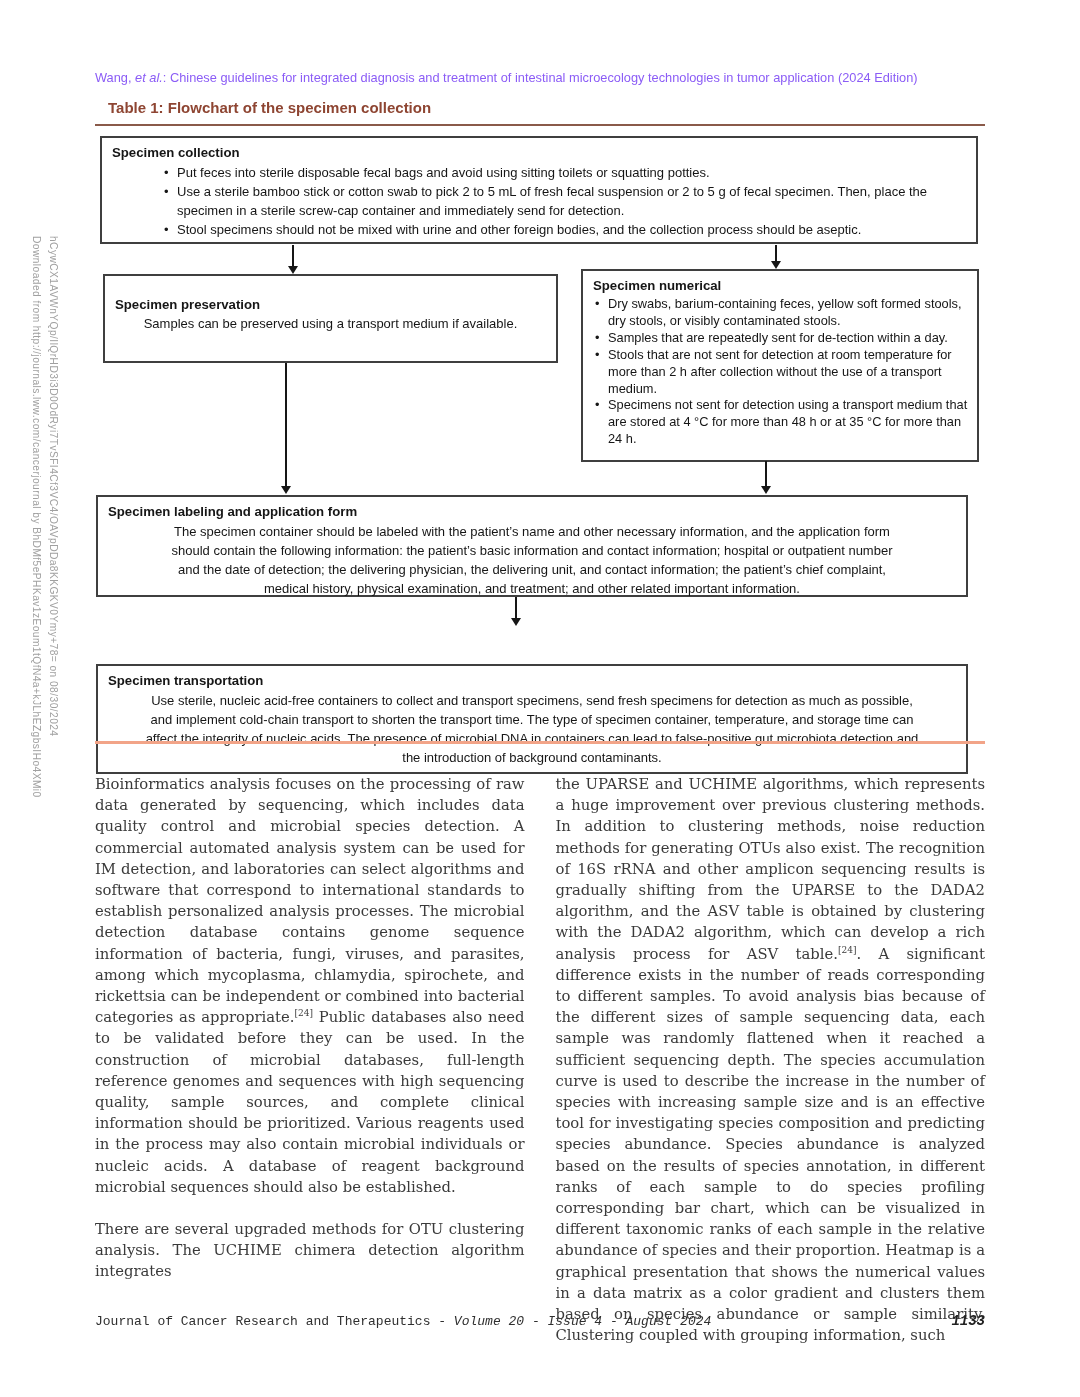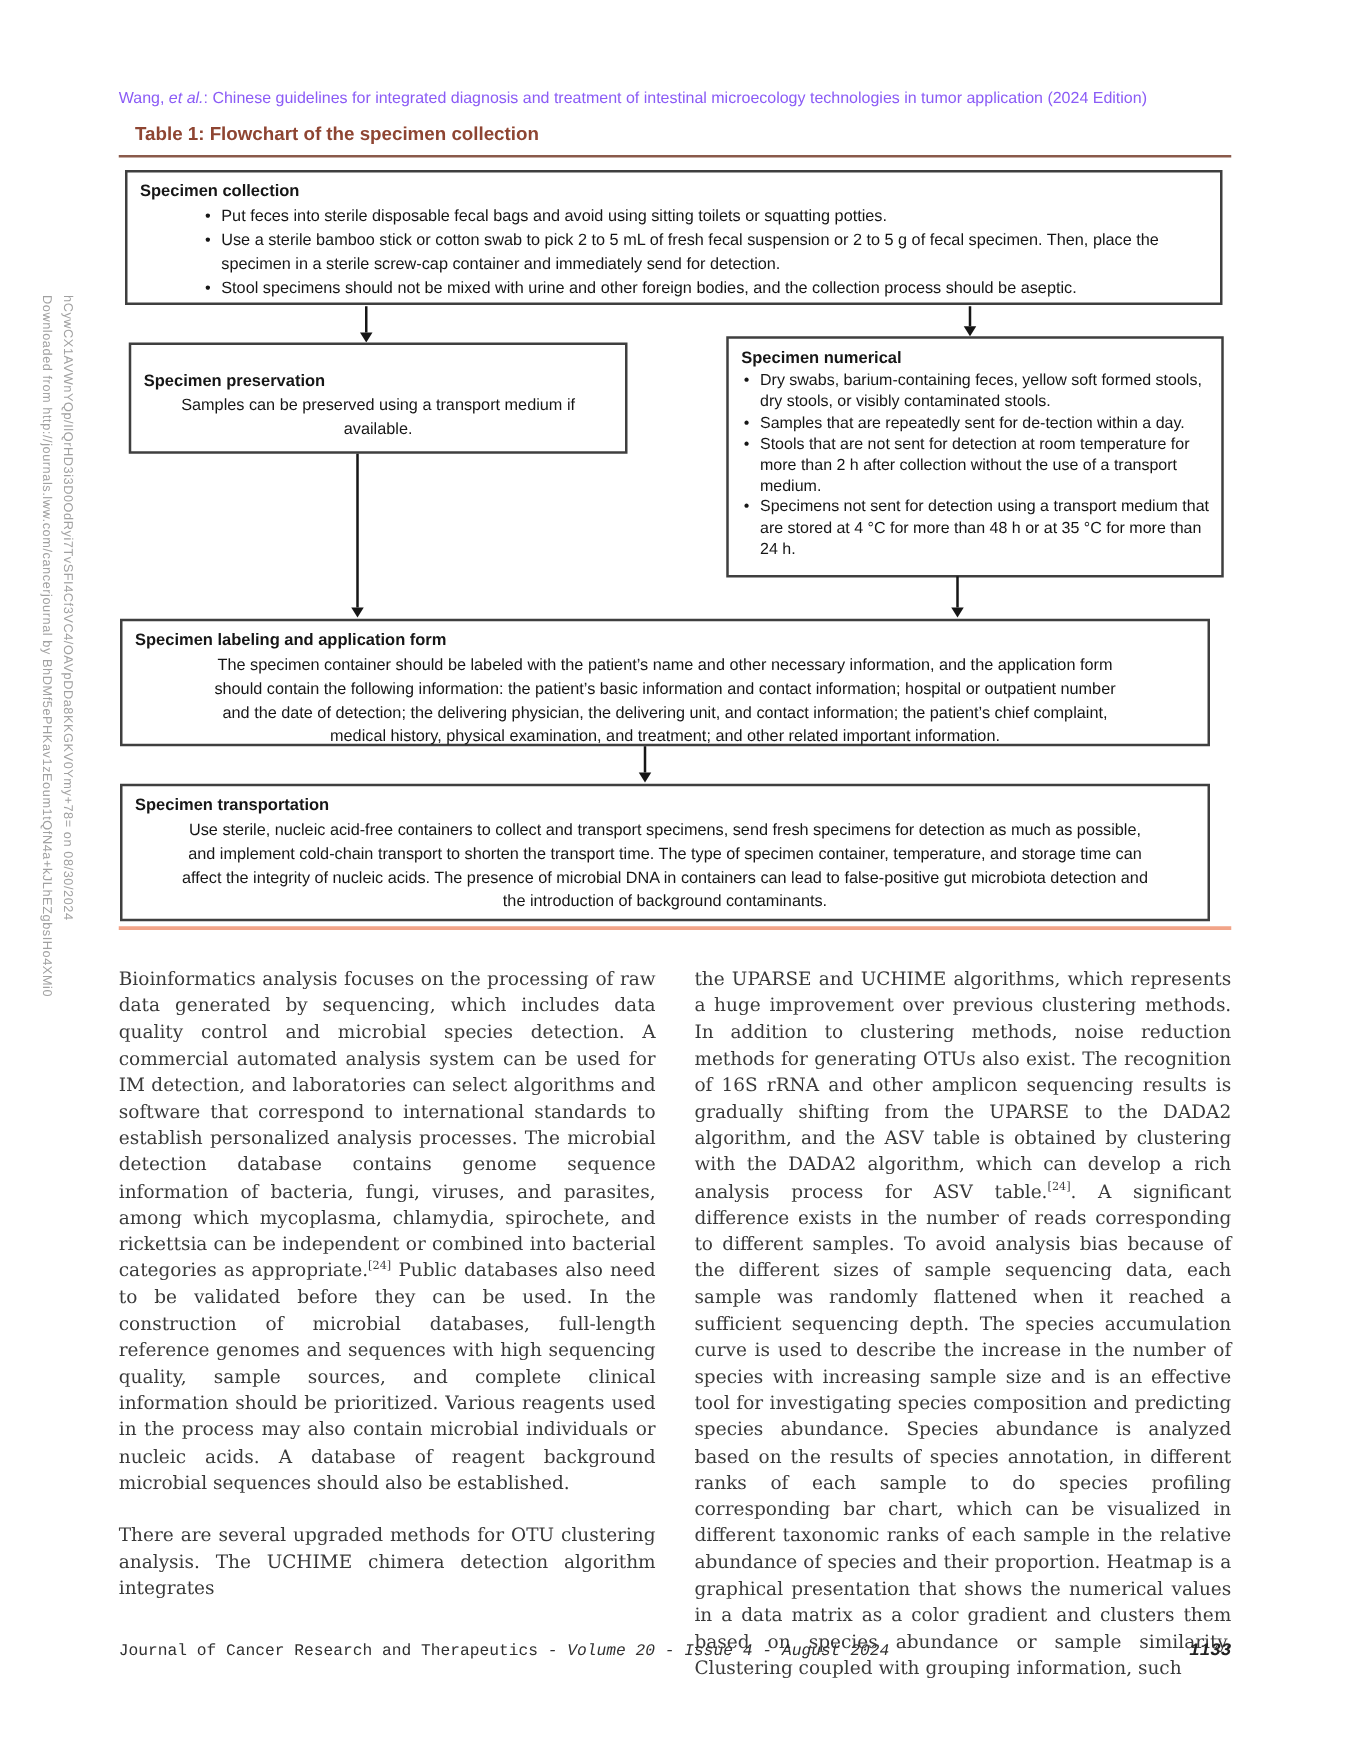--- a/index.html
+++ b/index.html
@@ -44,27 +44,27 @@
   }
   .ftitle{text-align:left;font-weight:bold;font-size:13.2px;margin:7px 10px 3px;}
   .fbody{font-size:13px;line-height:19px;}
   .fbody.centered{text-align:center;}
   ul.fbullets{list-style:none;margin:3px 0 0;padding:0;}
   ul.fbullets li{display:flex;}
   ul.fbullets .dot{flex:none;width:13px;text-align:left;}
   ul.fbullets .btxt{flex:1;}
   #box-collection{left:100px;top:136px;width:878px;height:108px;}
   #box-collection ul{padding:0 24px 0 62px;font-size:13px;line-height:19px;}
-  #box-preservation{left:103px;top:274px;width:399px;height:89px;padding-top:14px;}
+  #box-preservation{left:103px;top:274px;width:455px;height:89px;padding-top:14px;}
   #box-preservation .fbody{margin-top:1px;padding:0 30px;line-height:18.5px;}
   #box-rejection{left:581px;top:269px;width:398px;height:193px;}
   #box-rejection ul{padding:0 6px 0 12px;font-size:12.8px;line-height:16.9px;}
   #box-labeling{left:96px;top:495px;width:872px;height:102px;}
   #box-labeling .fbody{padding:0 64px;line-height:19px;}
-  #box-transport{left:96px;top:627px;width:872px;height:110px;}
+  #box-transport{left:96px;top:664px;width:872px;height:110px;}
   #box-transport .fbody{padding:0 44px;line-height:19px;}
   
   .arrow{position:absolute;width:10px;display:flex;flex-direction:column;align-items:center;}
   .arrow .shaft{width:2px;flex:1;background:#161616;}
   .arrow .head{width:0;height:0;border-left:5px solid transparent;border-right:5px solid transparent;border-top:8px solid #161616;}
   
   .columns{
     position:absolute;left:95px;top:773px;width:890px;display:flex;gap:31px;
     font-family:"DejaVu Serif",serif;font-size:14.8px;line-height:21.2px;
     color:var(--body-text);text-align:justify;

